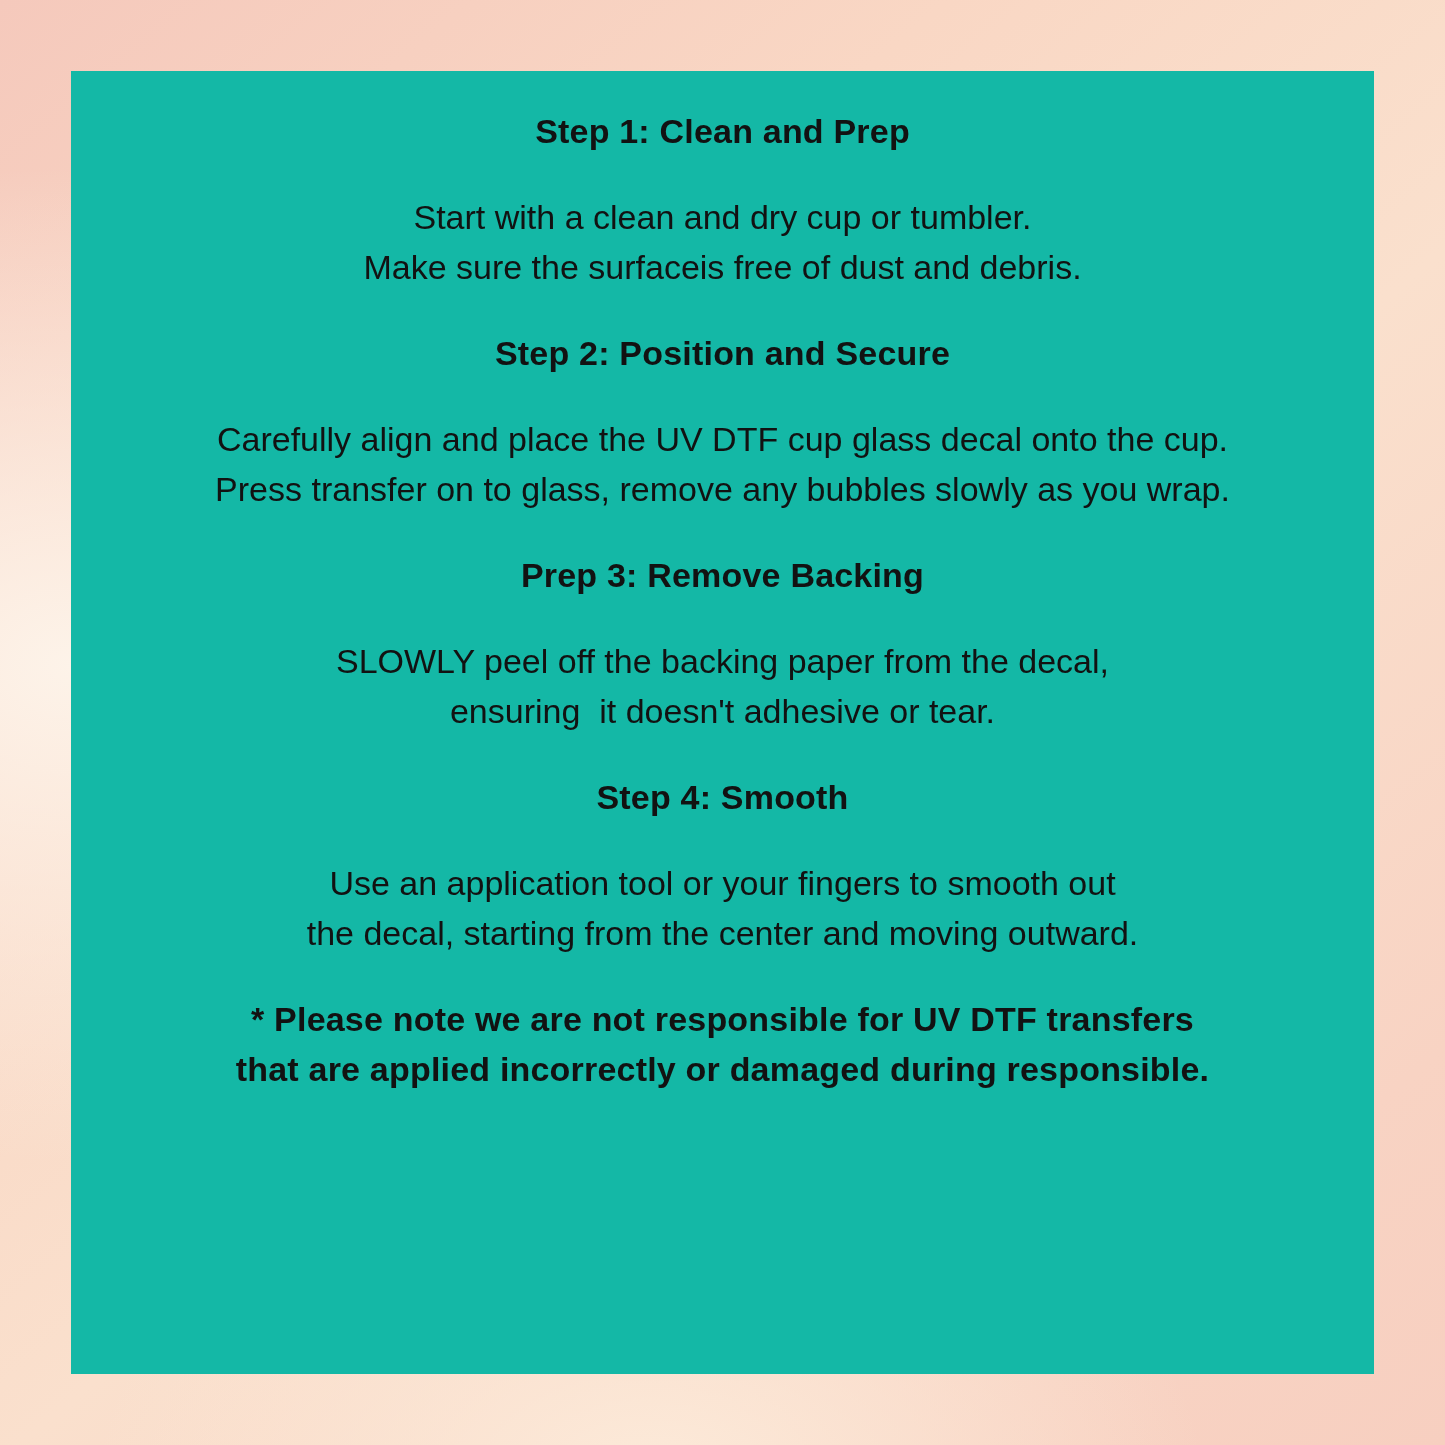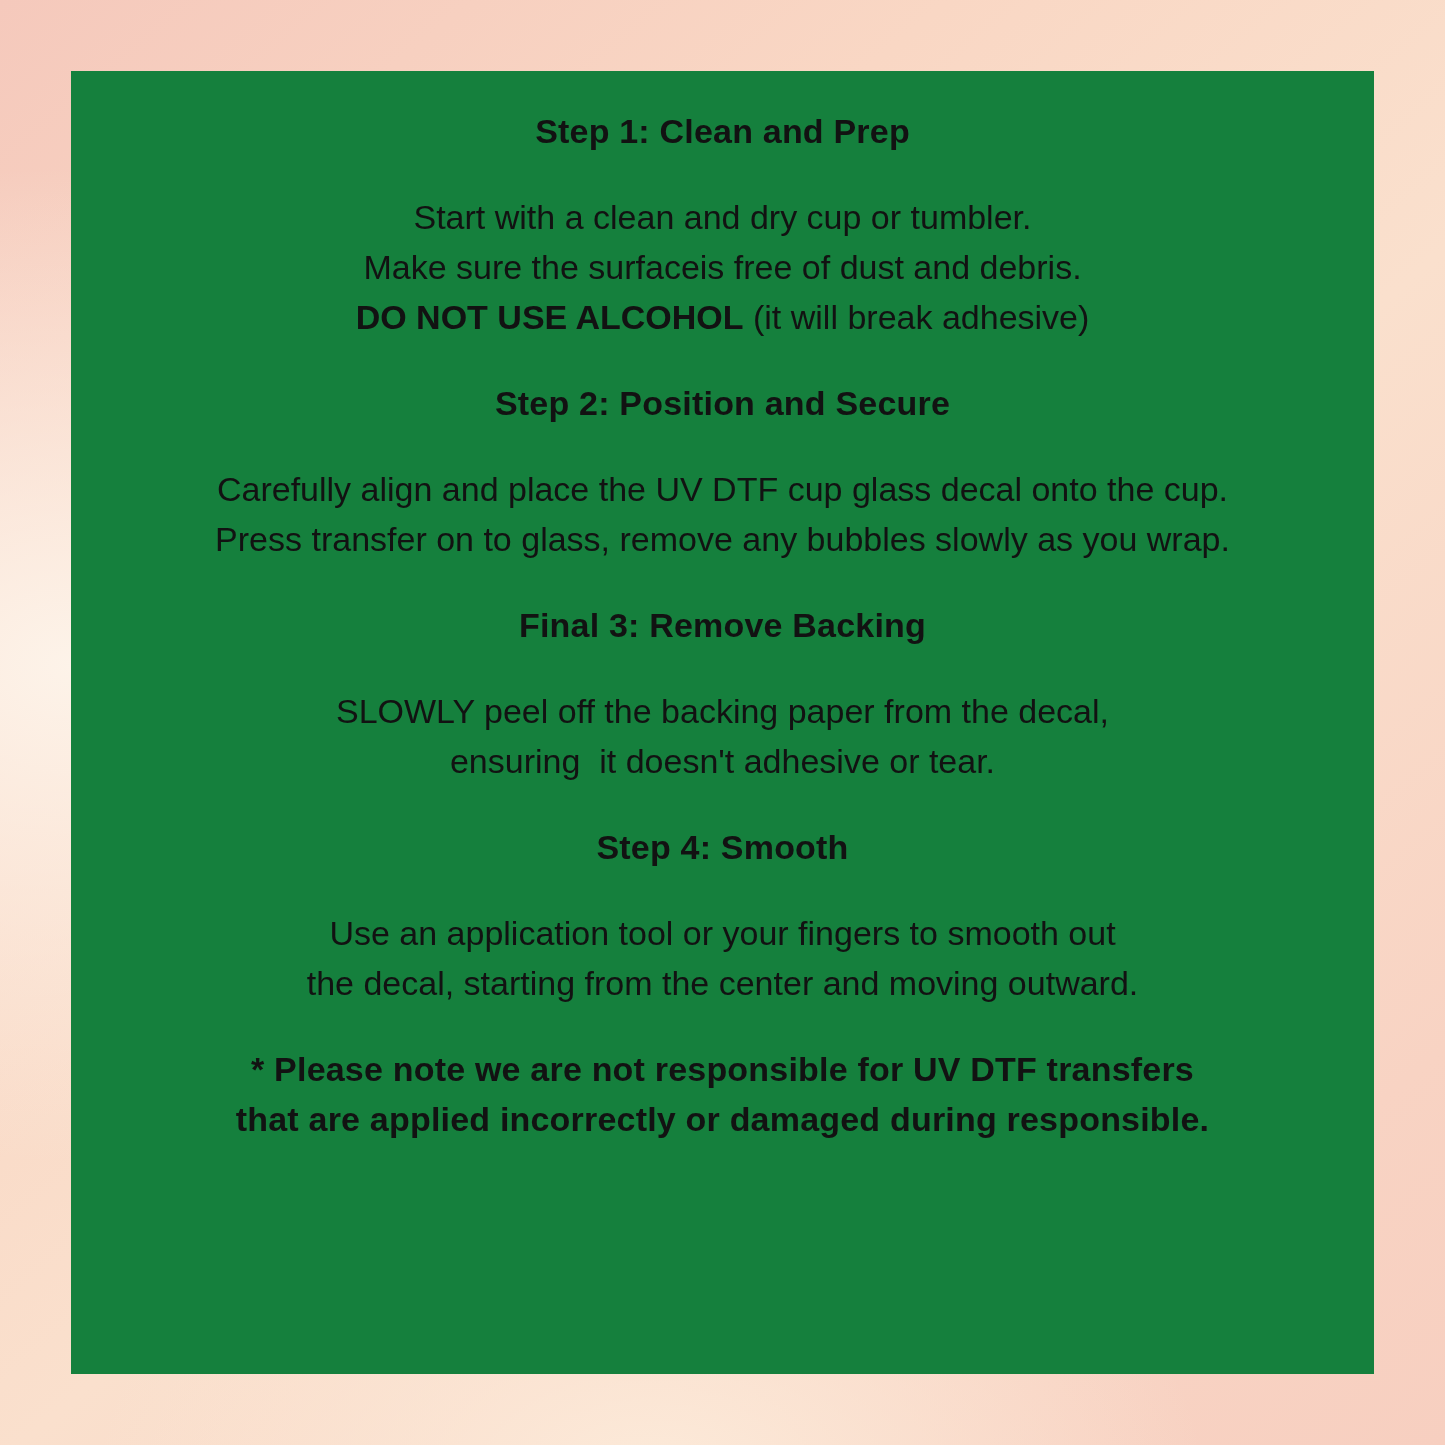--- a/index.html
+++ b/index.html
@@ -17,21 +17,21 @@
       radial-gradient(ellipse 48% 28% at 45% 102%, #fcead9 0%, rgba(252,234,217,0.0) 80%),
       linear-gradient(140deg, #f5c9bc 0%, #f9d7c4 30%, #fae0cd 55%, #f8d3c3 85%, #f7cfc0 100%);
     overflow: hidden;
   }
   .card {
     position: absolute;
     left: 71px;
     top: 71px;
     width: 1303px;
     height: 1303px;
-    background: #15803d;
+    background: #14b8a6;
     box-sizing: border-box;
     padding: 39px 30px 0 30px;
     text-align: center;
     color: #121212;
   }
   .step, .disclaimer {
     margin: 0 0 44px 0;
   }
   .step-heading {
     font-size: 34px;
@@ -58,34 +58,33 @@
 </head>
 <body>
 
 <div class="card">
 
   <section class="step">
     <h2 class="step-heading">Step 1: Clean and Prep</h2>
     <div class="step-body">
       <p>Start with a clean and dry cup or tumbler.</p>
       <p>Make sure the surfaceis free of dust and debris.</p>
-      <p><span class="warning-bold">DO NOT USE ALCOHOL</span><span> (it will break adhesive)</span></p>
     </div>
   </section>
 
   <section class="step">
     <h2 class="step-heading">Step 2: Position and Secure</h2>
     <div class="step-body">
       <p>Carefully align and place the UV DTF cup glass decal onto the cup.</p>
       <p>Press transfer on to glass, remove any bubbles slowly as you wrap.</p>
     </div>
   </section>
 
   <section class="step">
-    <h2 class="step-heading">Final 3: Remove Backing</h2>
+    <h2 class="step-heading">Prep 3: Remove Backing</h2>
     <div class="step-body">
       <p>SLOWLY peel off the backing paper from the decal,</p>
       <p>ensuring  it doesn't adhesive or tear.</p>
     </div>
   </section>
 
   <section class="step">
     <h2 class="step-heading">Step 4: Smooth</h2>
     <div class="step-body">
       <p>Use an application tool or your fingers to smooth out</p>

